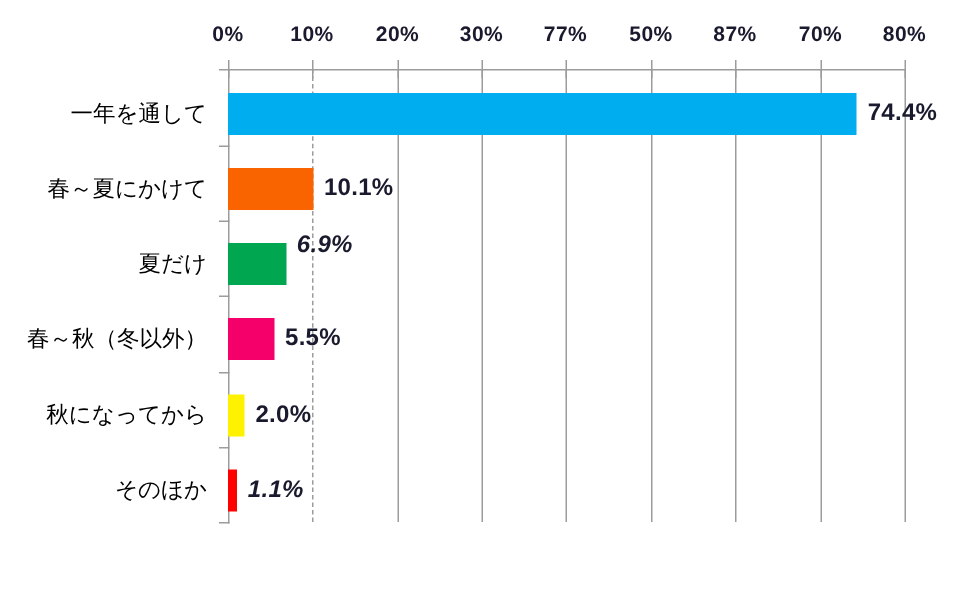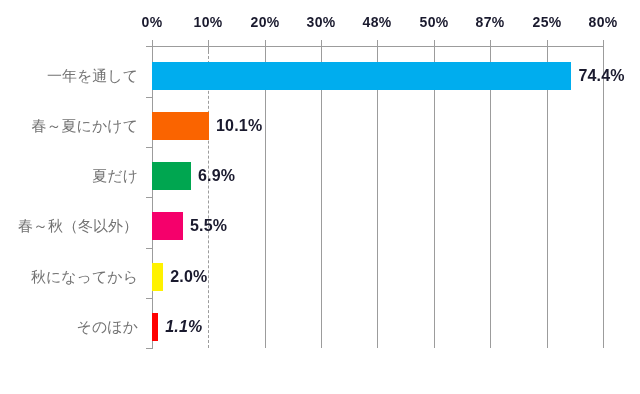--- a/index.html
+++ b/index.html
@@ -81,21 +81,21 @@
     color: #1a1a2e;
     letter-spacing: 0.3px;
     white-space: nowrap;
   }
 
   .cat-label {
     position: absolute;
     right: 502px; 
     text-align: right;
     font-size: 15px;
-    color: #737373;
+    color: #000000;
     white-space: nowrap;
     transform: translateY(-50%);
   }
 
   .bar {
     position: absolute;
     left: 0;
     height: 28px;
     transform: translateY(-50%);
   }
@@ -112,24 +112,24 @@
 </style>
 </head>
 <body>
 
 <div id="chart-root">
 
   <div class="x-label" style="left:152px">0%</div>
   <div class="x-label" style="left:208px">10%</div>
   <div class="x-label" style="left:265px">20%</div>
   <div class="x-label" style="left:321px">30%</div>
-  <div class="x-label" style="left:377px">48%</div>
+  <div class="x-label" style="left:377px">77%</div>
   <div class="x-label" style="left:434px">50%</div>
   <div class="x-label" style="left:490px">87%</div>
-  <div class="x-label" style="left:547px">25%</div>
+  <div class="x-label" style="left:547px">70%</div>
   <div class="x-label" style="left:603px">80%</div>
 
   <div class="tick-mark" style="left:152px"></div>
   <div class="tick-mark" style="left:208px"></div>
   <div class="tick-mark" style="left:265px"></div>
   <div class="tick-mark" style="left:321px"></div>
   <div class="tick-mark" style="left:377px"></div>
   <div class="tick-mark" style="left:434px"></div>
   <div class="tick-mark" style="left:490px"></div>
   <div class="tick-mark" style="left:547px"></div>
@@ -168,18 +168,18 @@
     <div class="bar" style="left: 152px; top: 76px; width: 419.43px; background: rgb(0, 173, 238);"></div>
     <div class="bar" style="left: 152px; top: 126px; width: 56.9387px; background: rgb(250, 100, 0);"></div>
     <div class="bar" style="left: 152px; top: 176px; width: 38.8987px; background: rgb(0, 166, 80);"></div>
     <div class="bar" style="left: 152px; top: 226px; width: 31.0063px; background: rgb(245, 0, 107);"></div>
     <div class="bar" style="left: 152px; top: 277px; width: 11.275px; background: rgb(255, 242, 0);"></div>
     <div class="bar" style="left: 152px; top: 327px; width: 6.20125px; background: rgb(255, 0, 0);"></div>
   </div>
 
   <div class="bar-value" style="top: 76px; left: 578.43px;">74.4%</div>
   <div class="bar-value" style="top: 126px; left: 215.939px;">10.1%</div>
-  <div class="bar-value" style="top: 176px; left: 197.899px;">6.9%</div>
+  <div class="bar-value" style="top: 164px; left: 197.899px; font-style: italic;">6.9%</div>
   <div class="bar-value" style="top: 226px; left: 190.006px;">5.5%</div>
   <div class="bar-value" style="top: 277px; left: 170.275px;">2.0%</div>
   <div class="bar-value" style="top: 327px; left: 165.201px; font-style: italic;">1.1%</div>
 
 </div>
 
 </body></html>

